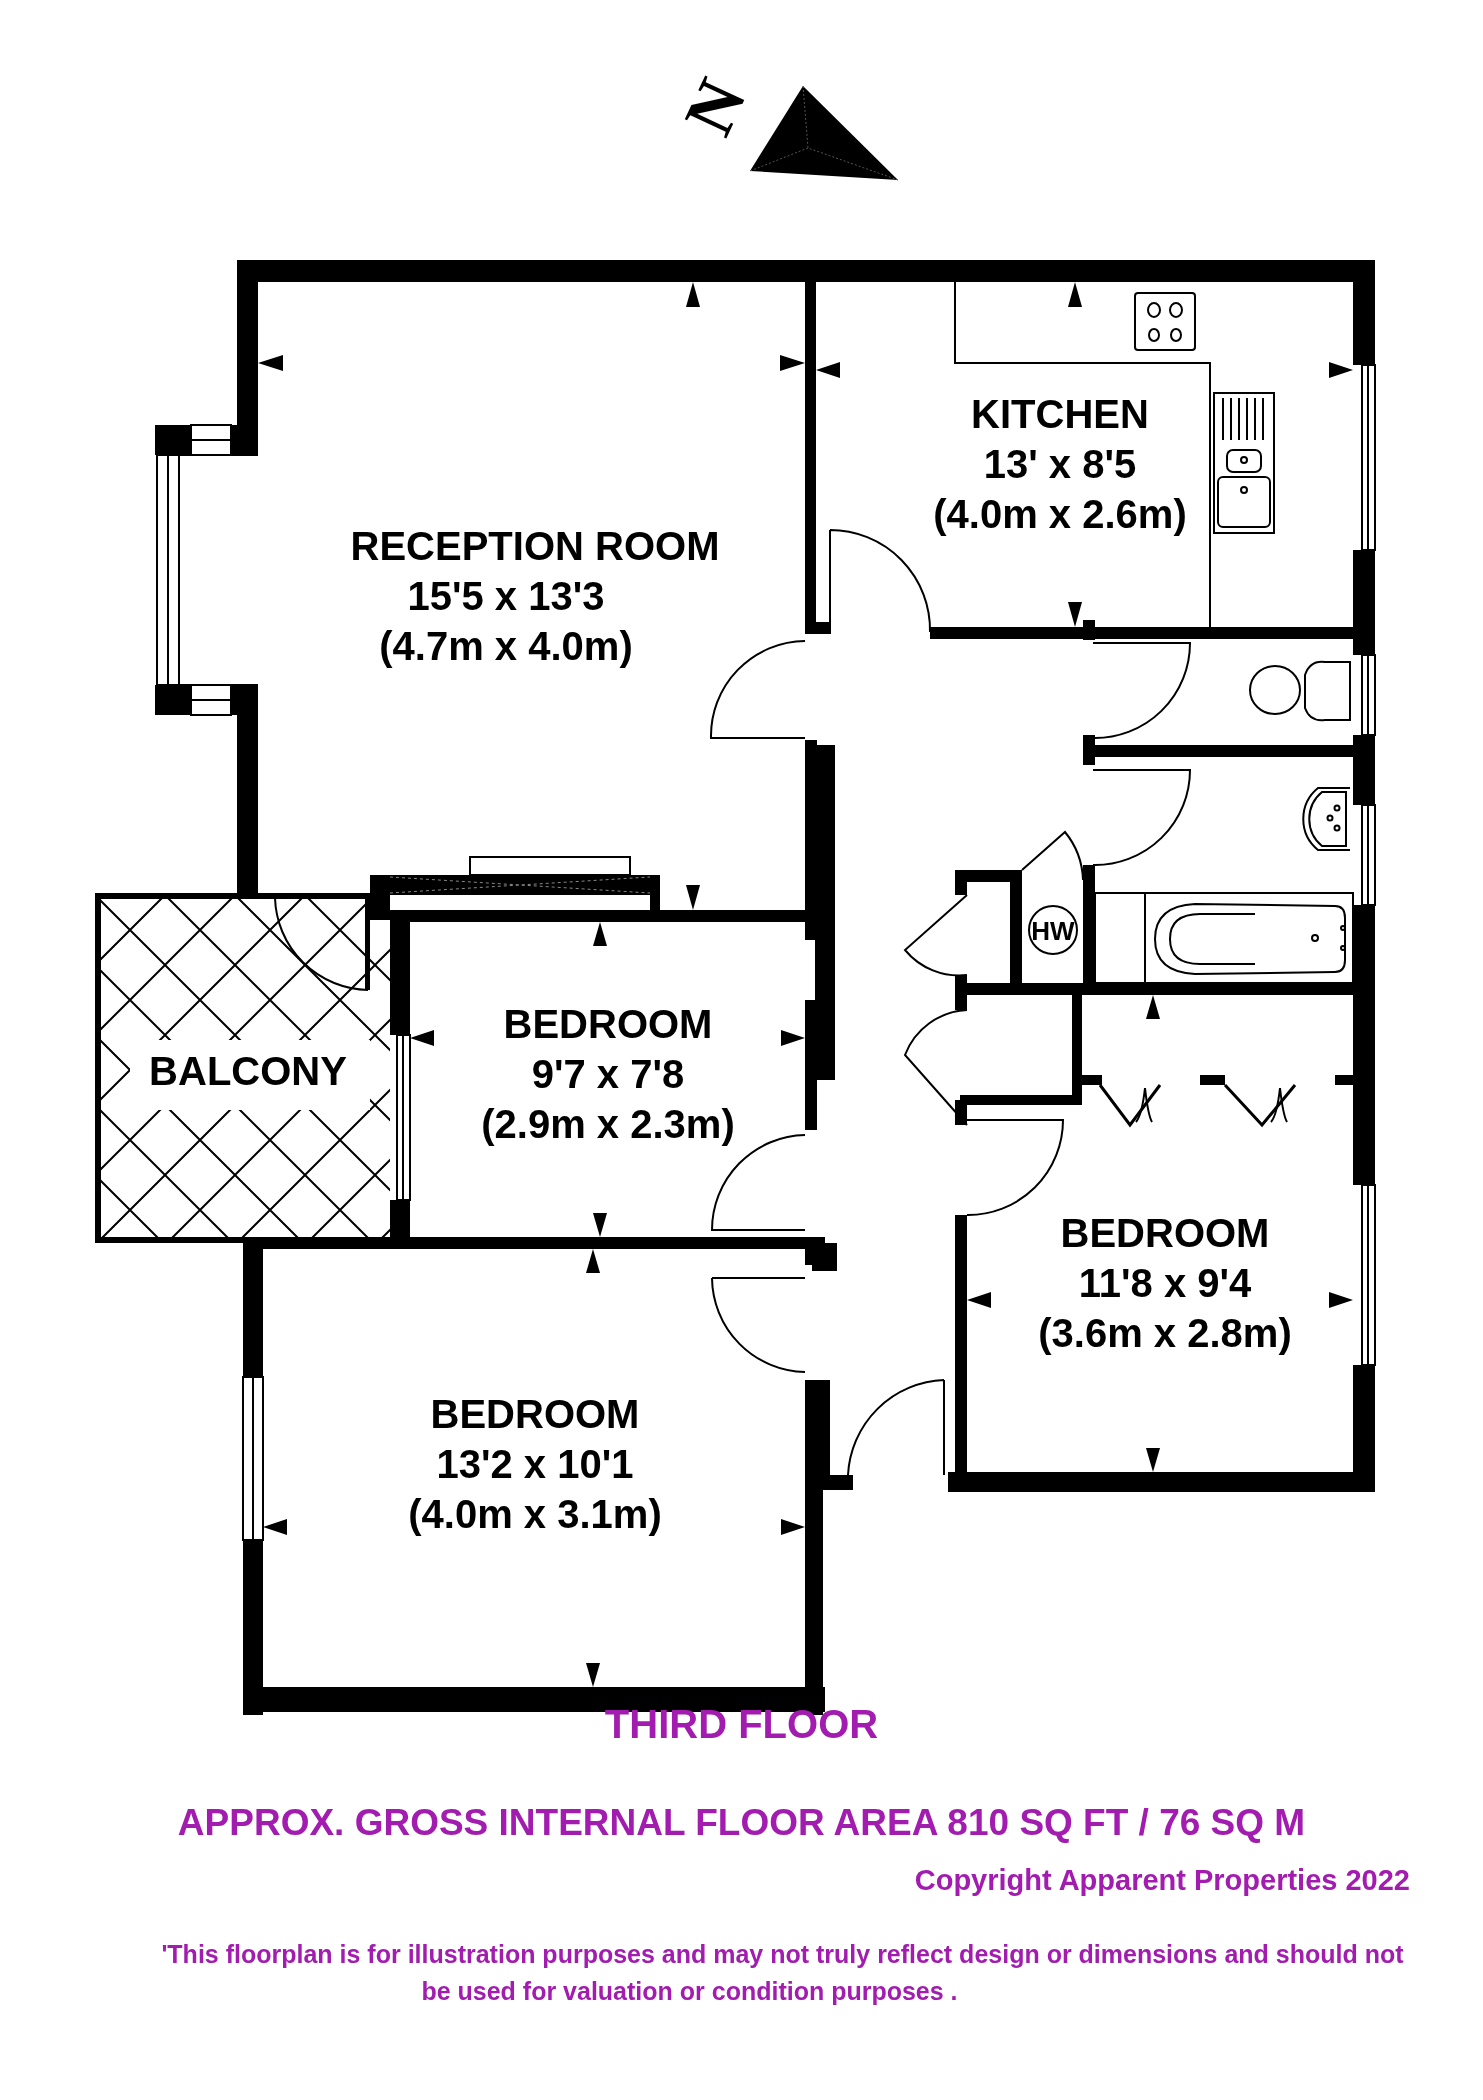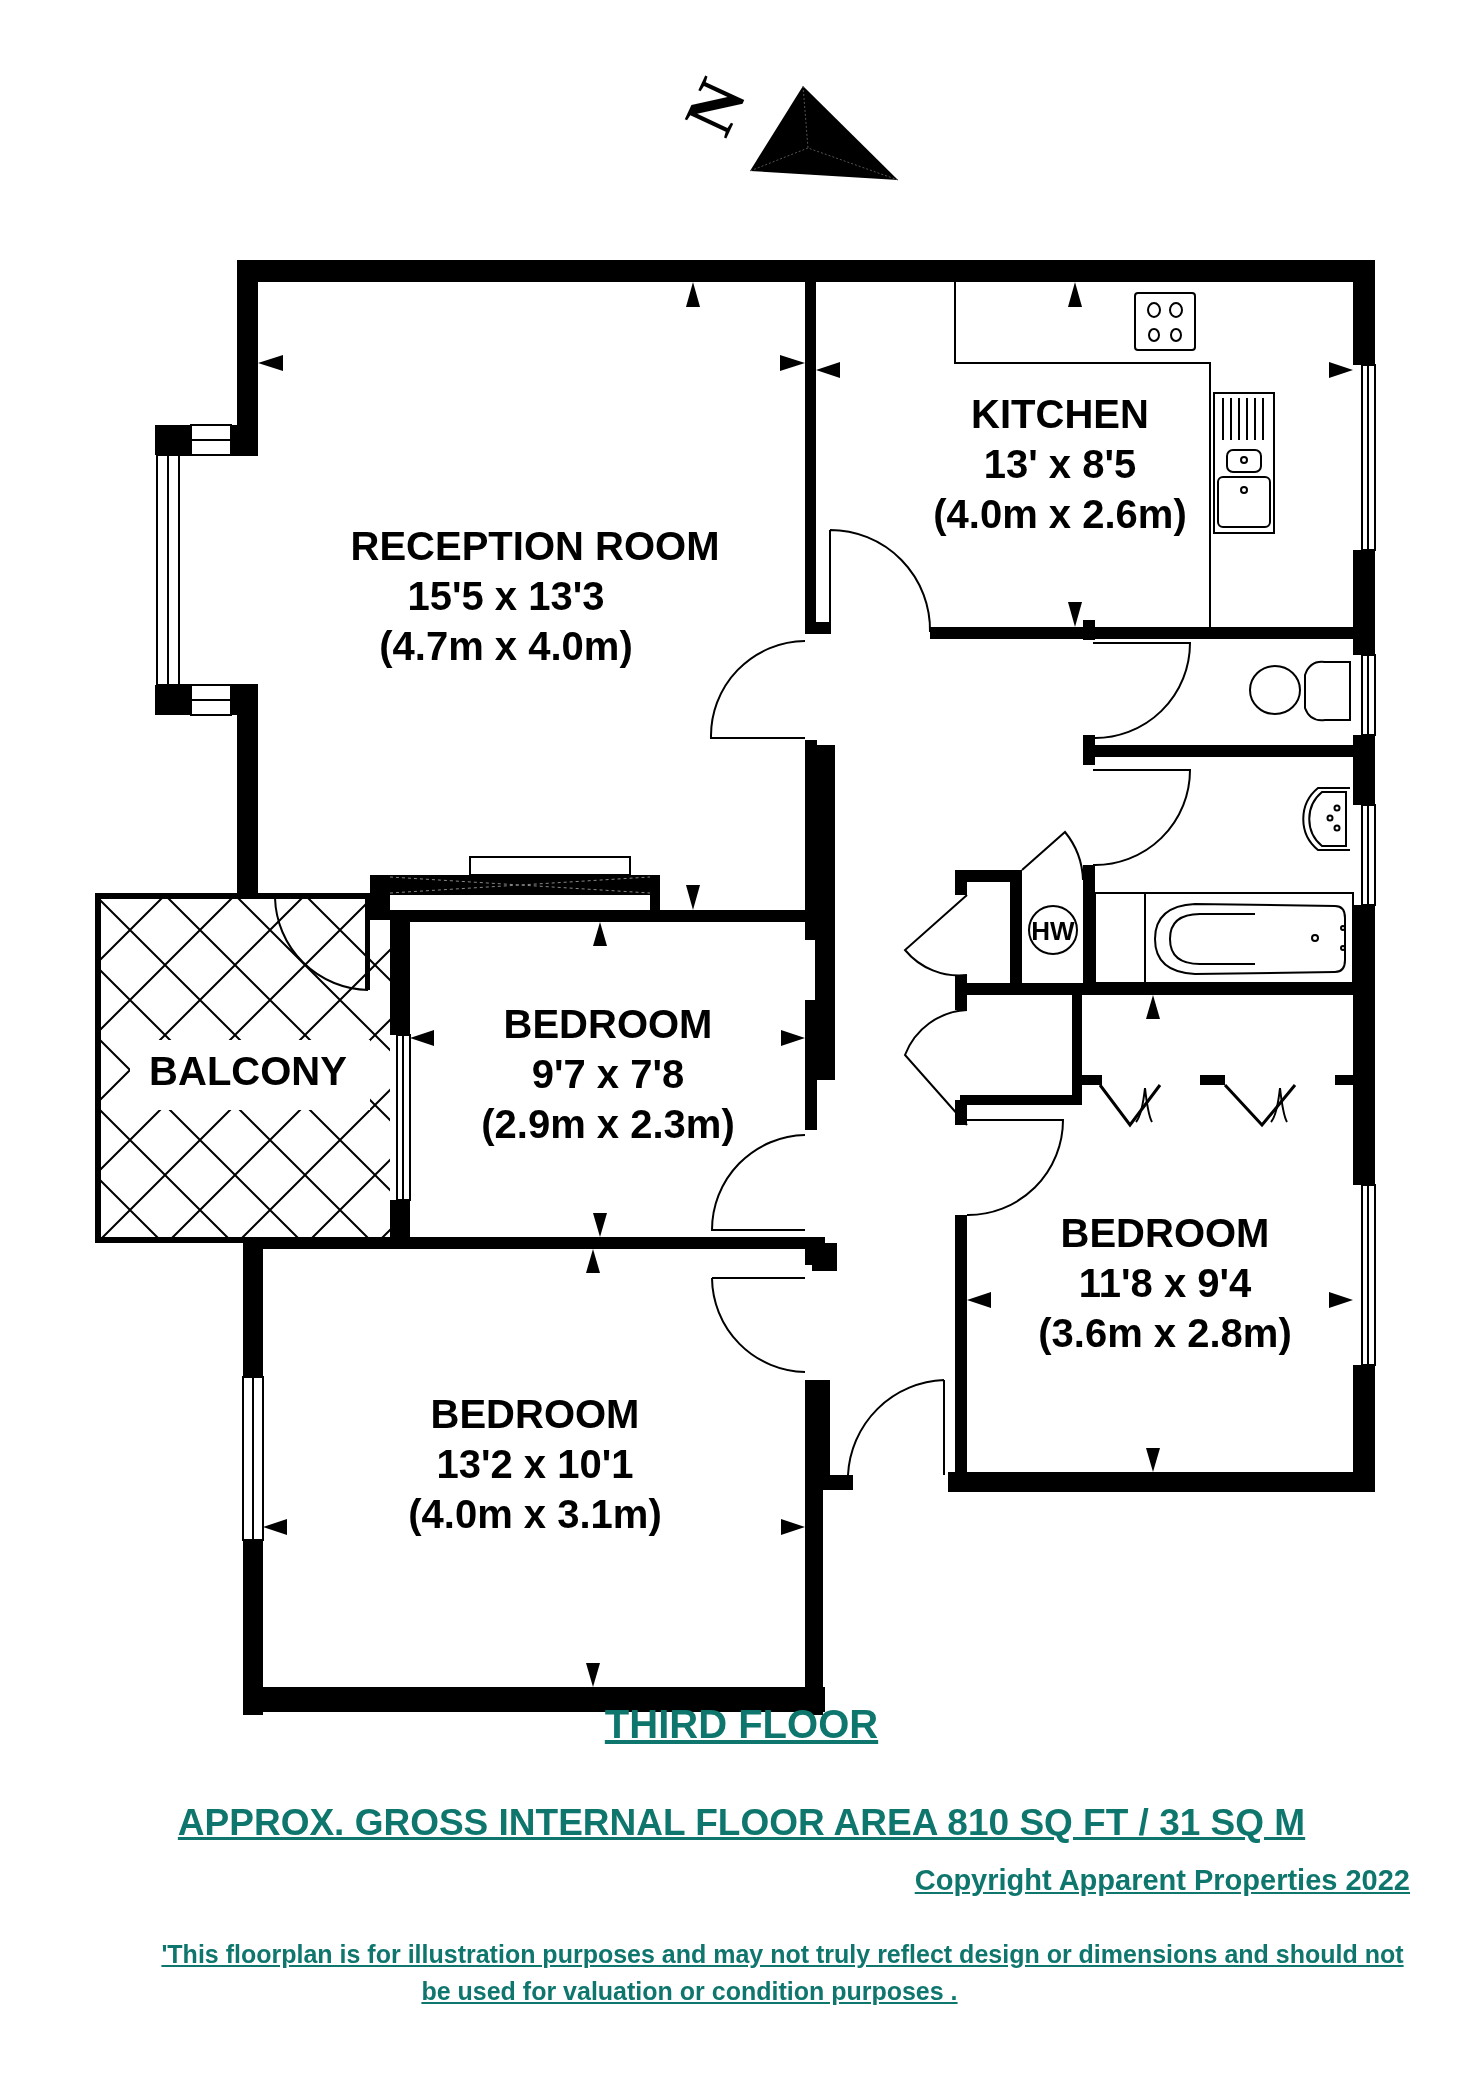--- a/index.html
+++ b/index.html
@@ -1,21 +1,21 @@
 <!DOCTYPE html>
 <html><head>
 <meta charset="utf-8">
 <style>
   html, body { margin: 0; padding: 0; background: #ffffff; }
   body { width: 1483px; height: 2100px; position: relative; overflow: hidden; font-family: "Liberation Sans", sans-serif; }
   #plan { position: absolute; left: 0; top: 0; width: 1483px; height: 2100px; }
   .room-label { font-family: "Liberation Sans", sans-serif; font-weight: bold; fill: #000; text-anchor: middle; }
   .room-name { font-size: 40px; }
   .room-dim { font-size: 40px; }
-  .footer-text { position: absolute; left: 0; width: 1483px; text-align: center; font-weight: bold; color: #0f766e; font-family: "Liberation Sans", sans-serif; white-space: nowrap; text-decoration: underline; }
+  .footer-text { position: absolute; left: 0; width: 1483px; text-align: center; font-weight: bold; color: #a21caf; font-family: "Liberation Sans", sans-serif; white-space: nowrap; }
   .floor-name { top: 1702px; font-size: 40px; left: 0; width: 1483px; }
   .floor-area { top: 1802px; font-size: 37px; left: 0; width: 1483px; }
   .copyright { top: 1864px; font-size: 29px; left: 0; width: 1410px; text-align: right; }
   .disclaimer1 { top: 1940px; font-size: 25px; left: 0; width: 1483px; margin-left: 41px; }
   .disclaimer2 { top: 1977px; font-size: 25px; left: 0; width: 1379px; }
 </style>
 </head>
 <body>
 
 <svg id="plan" xmlns="http://www.w3.org/2000/svg" width="1483" height="2100" viewBox="0 0 1483 2100">
@@ -277,16 +277,16 @@
     <text x="535" y="1528" class="room-label room-dim">(4.0m x 3.1m)</text>
   </g>
   <g>
     <text x="1165" y="1247" class="room-label room-name">BEDROOM</text>
     <text x="1165" y="1297" class="room-label room-dim">11'8 x 9'4</text>
     <text x="1165" y="1347" class="room-label room-dim">(3.6m x 2.8m)</text>
   </g>
 </svg>
 
 <div class="footer-text floor-name">THIRD FLOOR</div>
-<div class="footer-text floor-area">APPROX. GROSS INTERNAL FLOOR AREA 810 SQ FT / 31 SQ M</div>
+<div class="footer-text floor-area">APPROX. GROSS INTERNAL FLOOR AREA 810 SQ FT / 76 SQ M</div>
 <div class="footer-text copyright">Copyright Apparent Properties 2022</div>
 <div class="footer-text disclaimer1">'This floorplan is for illustration purposes and may not truly reflect design or dimensions and should not</div>
 <div class="footer-text disclaimer2">be used for valuation or condition purposes  .</div>
 
 </body></html>

